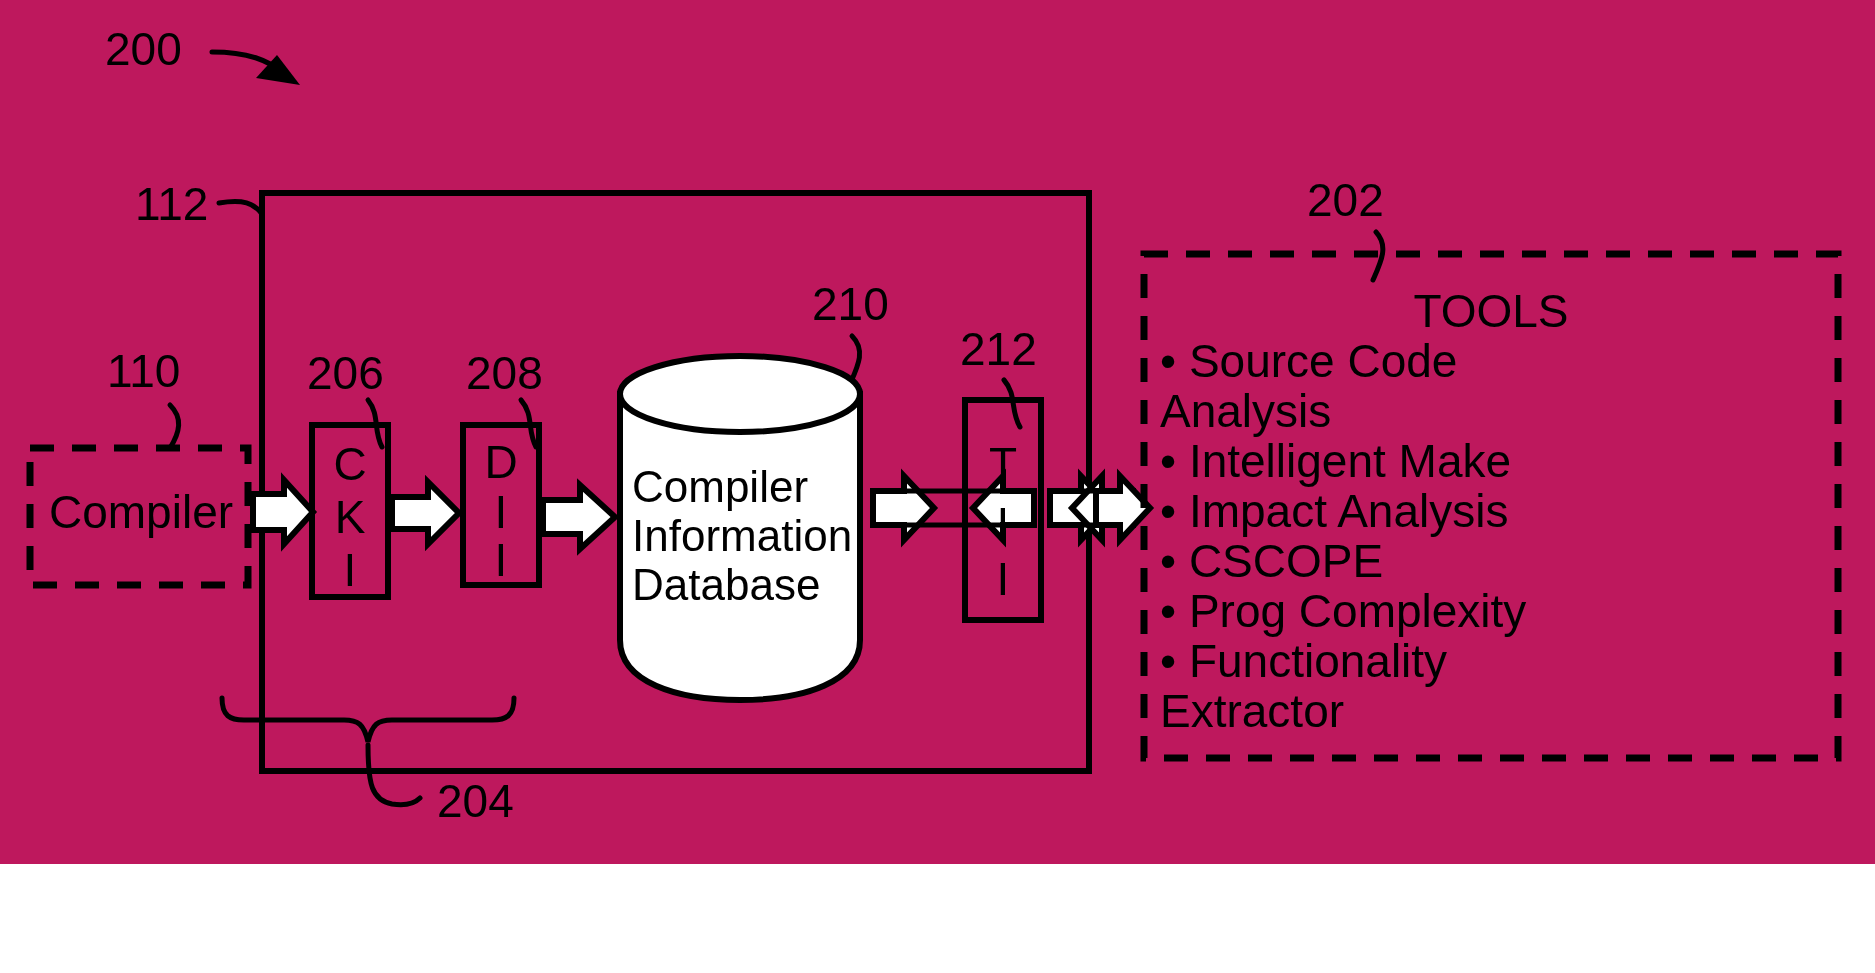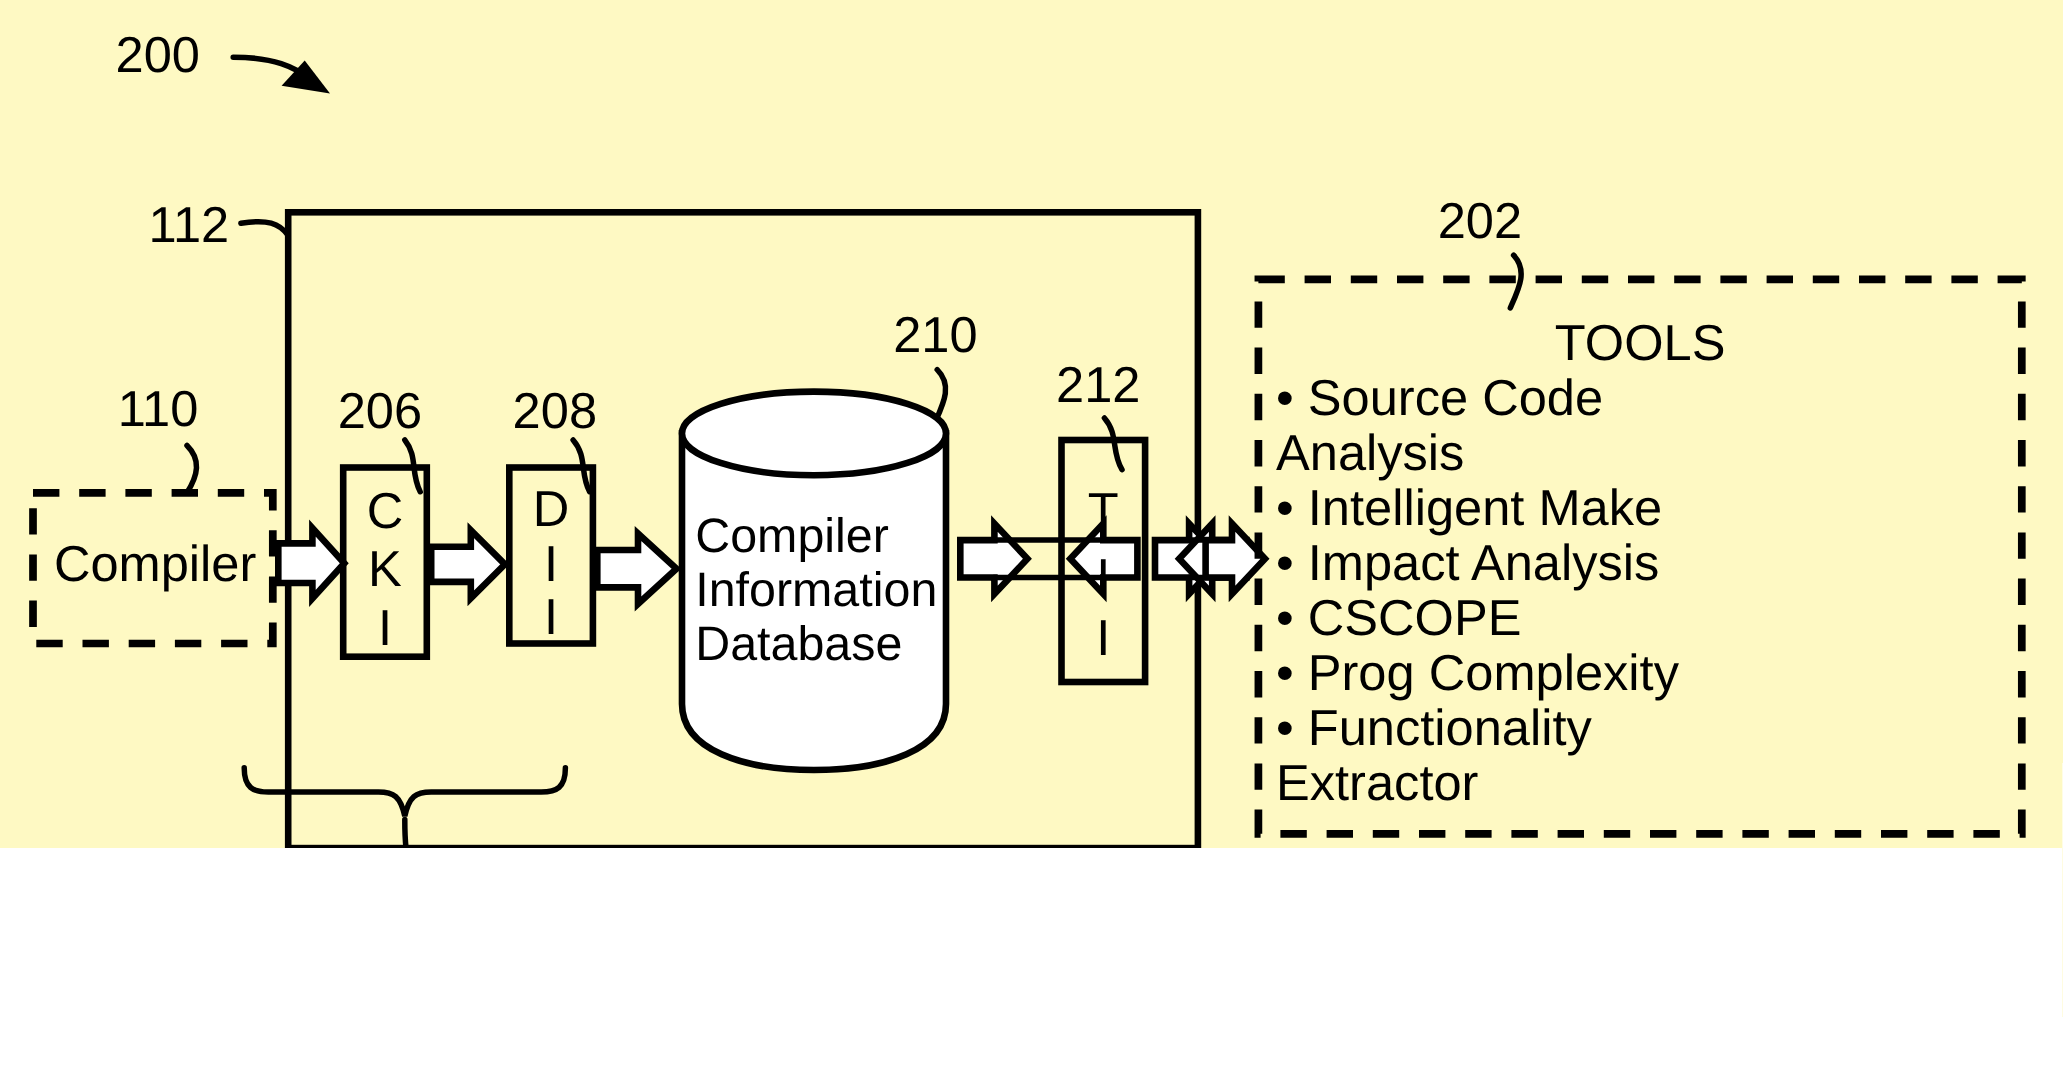--- a/index.html
+++ b/index.html
@@ -7,22 +7,22 @@
     padding: 0;
     background: #ffffff;
   }
   body {
     font-family: "Liberation Sans", sans-serif;
     color: #000000;
   }
   #figure-root {
     position: relative;
     width: 1875px;
-    height: 771px;
-    background: #fef9c3;
+    height: 864px;
+    background: #be185d;
     overflow: hidden;
   }
   #figure-svg {
     position: absolute;
     left: 0;
     top: 0;
     width: 1875px;
     height: 973px;
     display: block;
   }

